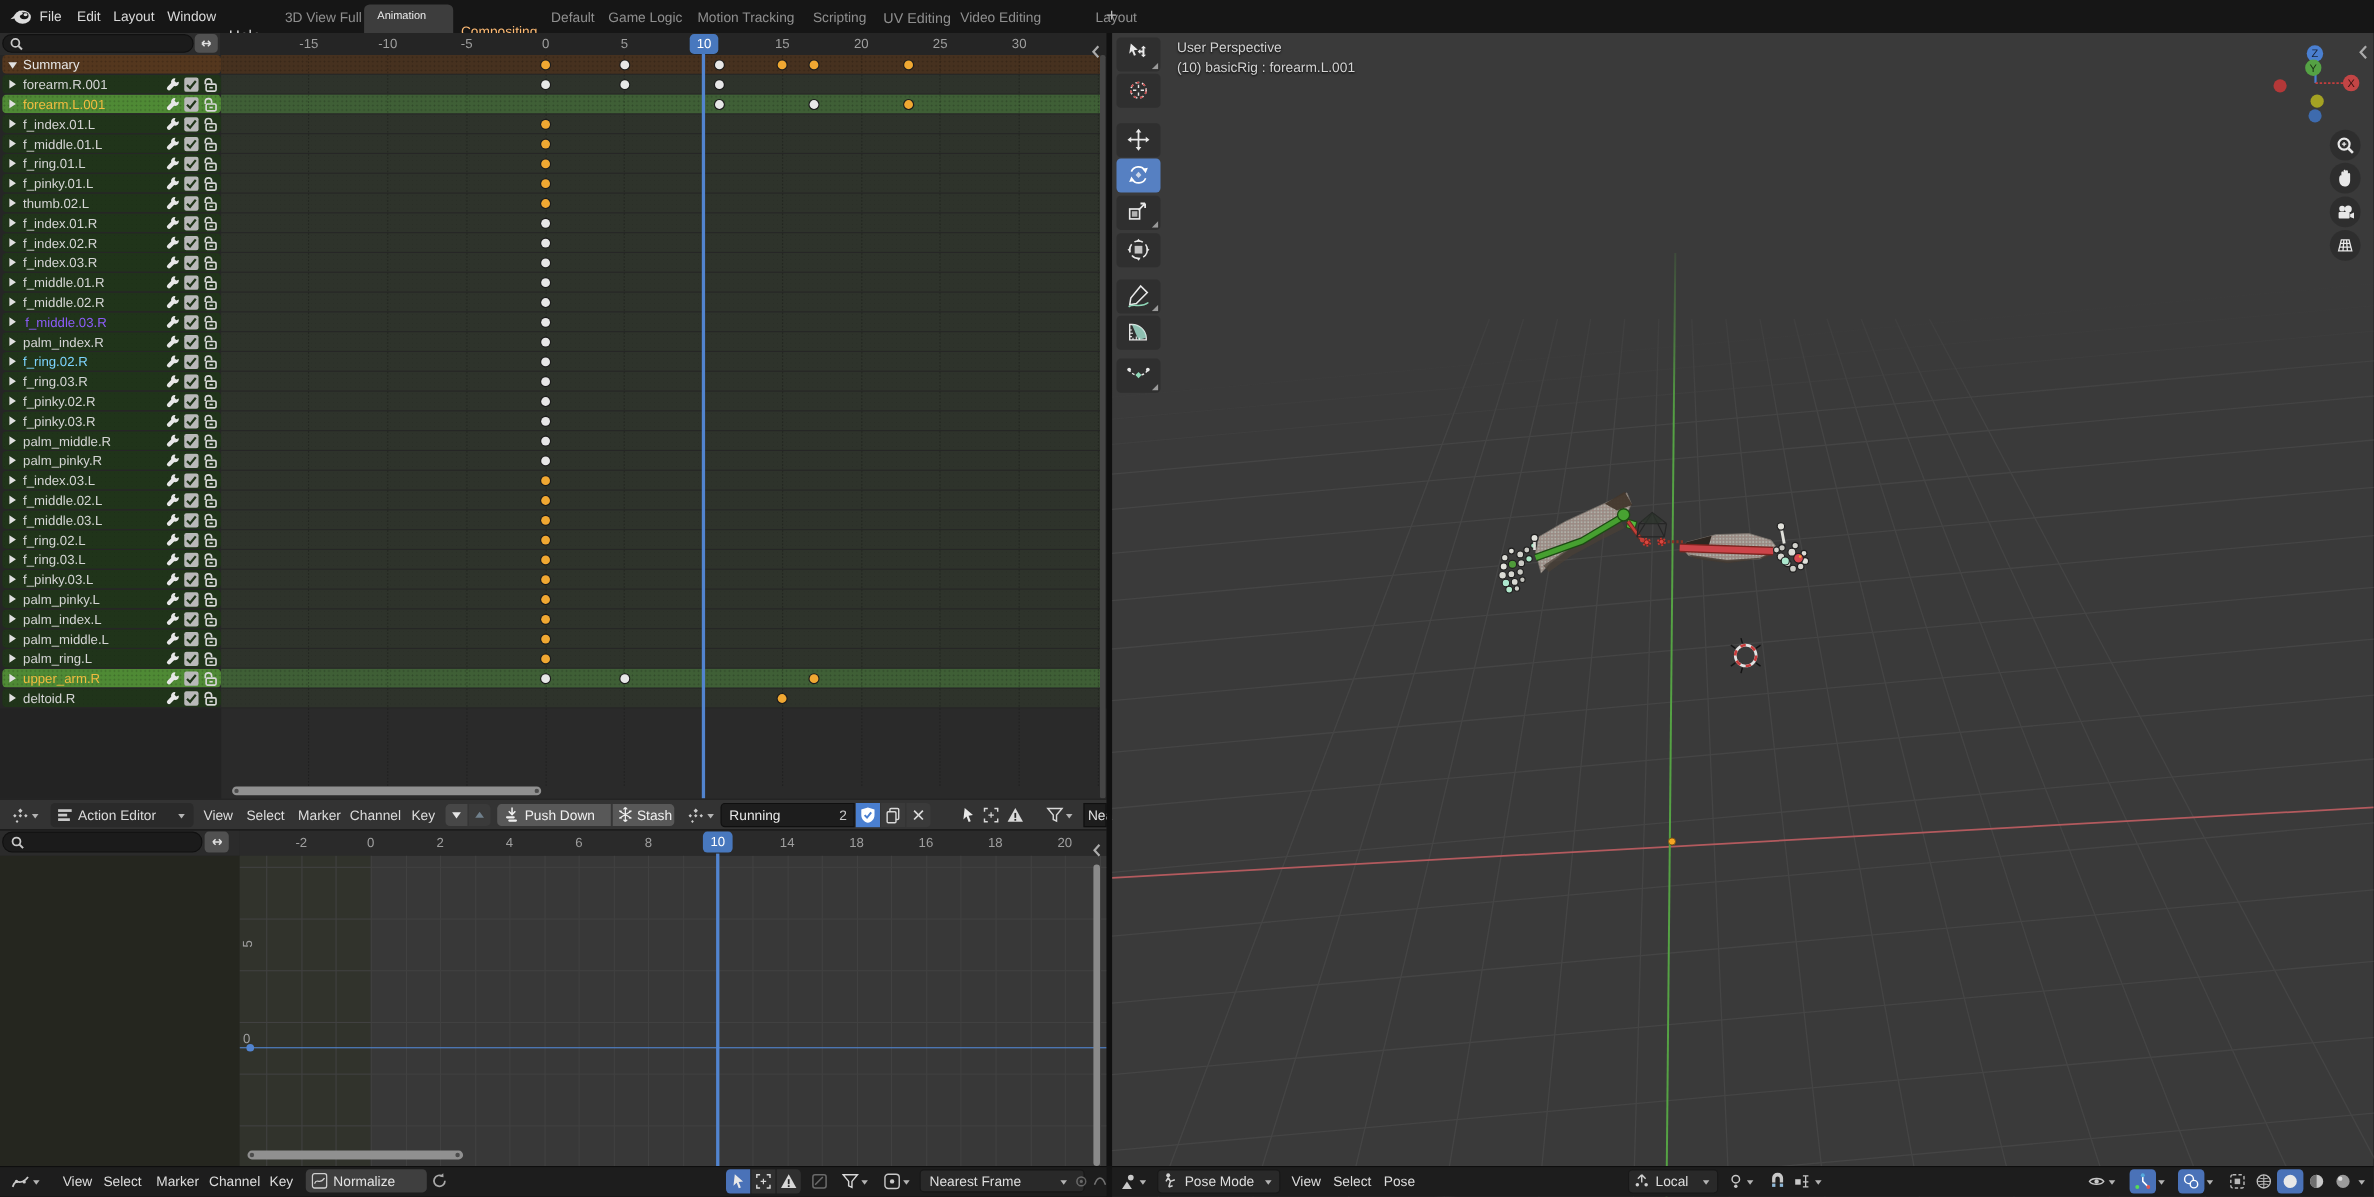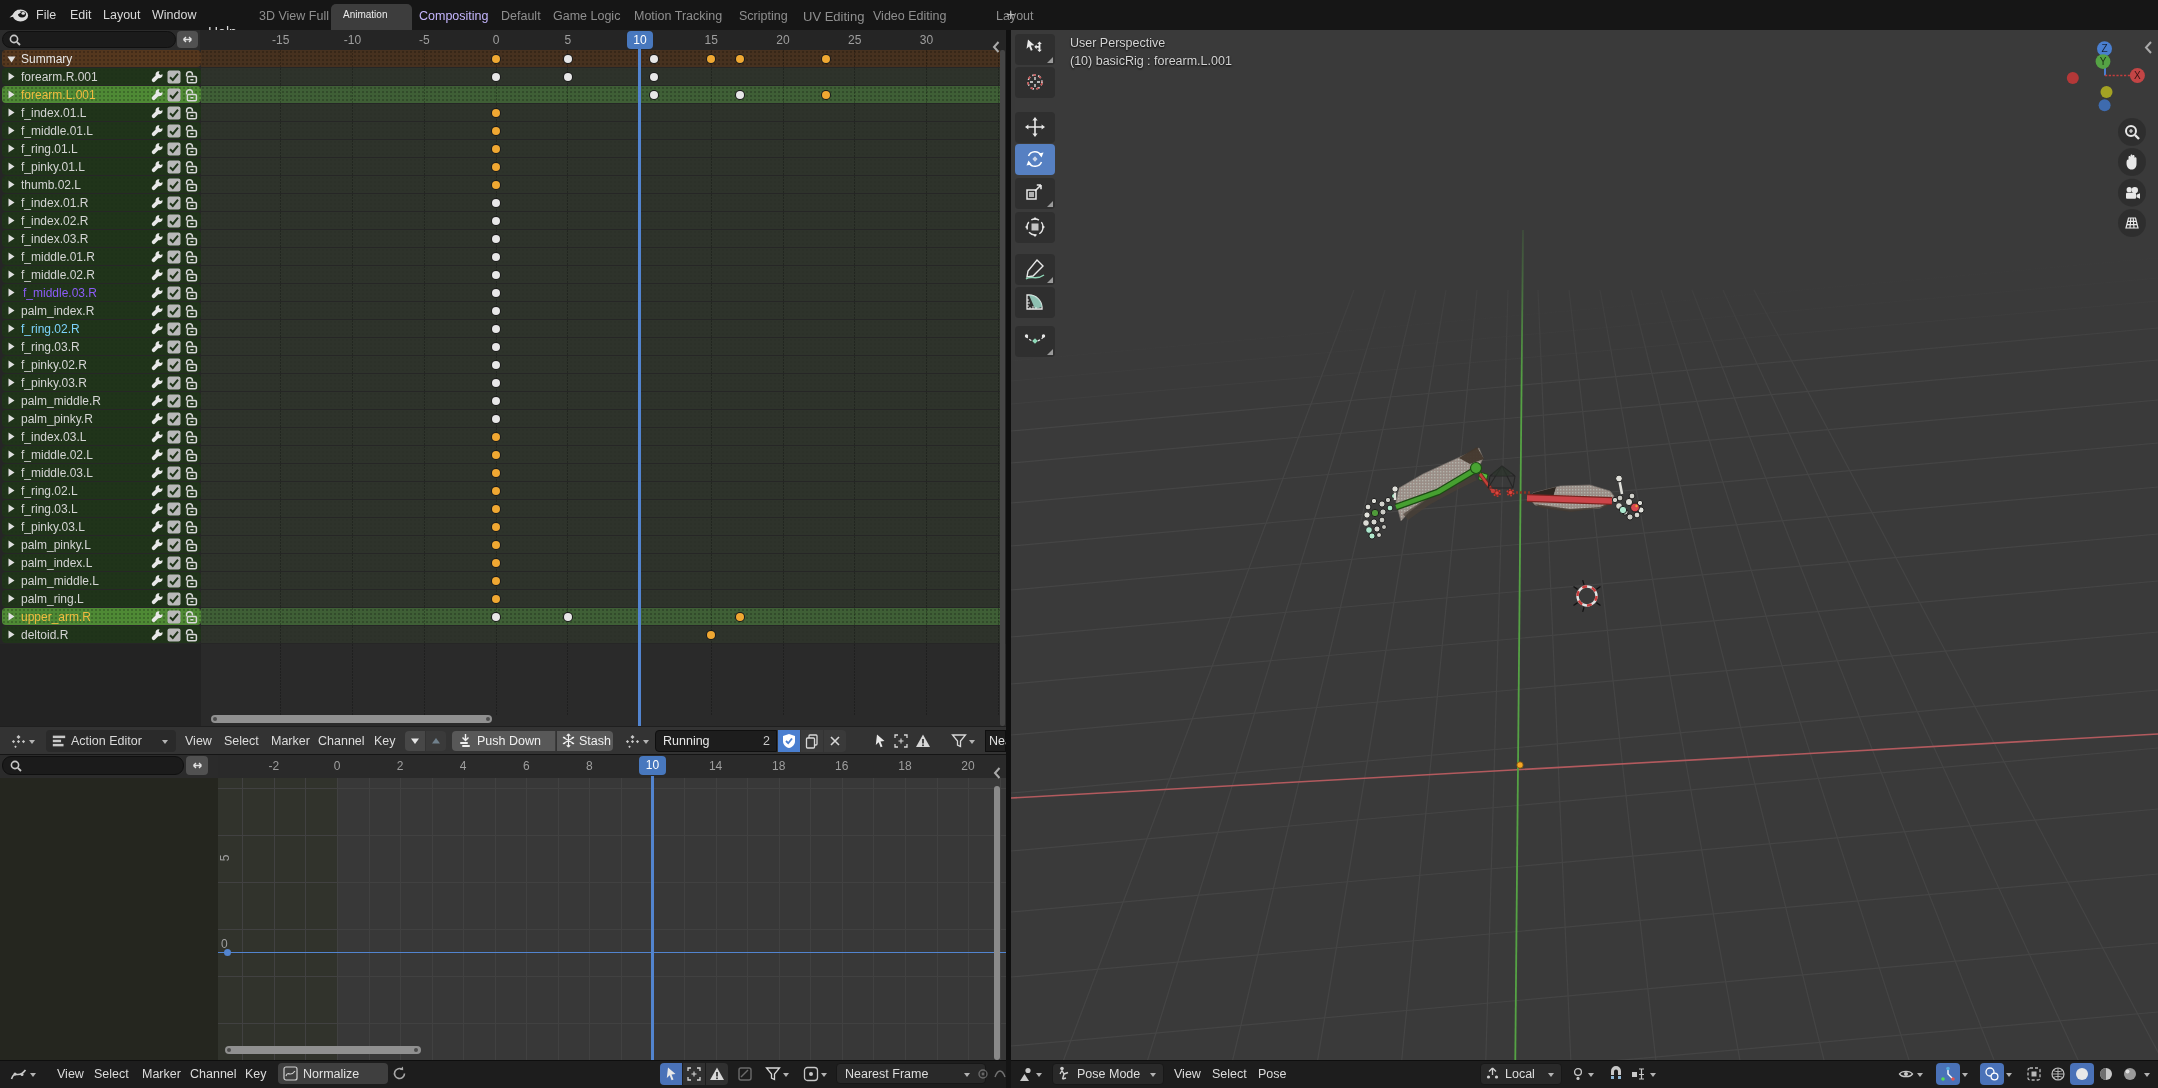--- a/index.html
+++ b/index.html
@@ -17,21 +17,21 @@
       <path d="M0.5 11.5 L9 3.5 L12 6.5 L5.5 10.5 Z" fill="#dcdcdc"></path>
     </svg>
 <div class="tx" style="left:36px;top:8px;font-size:12.5px;color:#d9d9d9">File</div>
 <div class="tx" style="left:70px;top:8px;font-size:12.5px;color:#d9d9d9">Edit</div>
 <div class="tx" style="left:103px;top:8px;font-size:12.5px;color:#d9d9d9">Layout</div>
 <div class="tx" style="left:152px;top:8px;font-size:12.5px;color:#d9d9d9">Window</div>
 <div class="tx" style="left:208px;top:24px;font-size:14px;color:#d9d9d9">Help</div>
 <div class="tx" style="left:259px;top:9px;font-size:12.5px;color:#8f8f8f">3D View Full</div>
 <div class="ab" style="left:331px;top:4px;width:81px;height:26px;background:#3d3d3d;border-radius:5px 5px 0 0"></div>
 <div class="tx" style="left:343px;top:9px;font-size:10px;color:#ececec">Animation</div>
-<div class="tx" style="left:419px;top:9px;font-size:12.5px;color:#c4b5fd">Compositing</div>
+<div class="tx" style="left:419px;top:22px;font-size:12.5px;color:#fdba74">Compositing</div>
 <div class="tx" style="left:501px;top:9px;font-size:12.5px;color:#8f8f8f">Default</div>
 <div class="tx" style="left:553px;top:9px;font-size:12.5px;color:#8f8f8f">Game Logic</div>
 <div class="tx" style="left:634px;top:9px;font-size:12.5px;color:#8f8f8f">Motion Tracking</div>
 <div class="tx" style="left:739px;top:9px;font-size:12.5px;color:#8f8f8f">Scripting</div>
 <div class="tx" style="left:803px;top:9px;font-size:13px;color:#8f8f8f">UV Editing</div>
 <div class="tx" style="left:873px;top:9px;font-size:12.5px;color:#8f8f8f">Video Editing</div>
 <div class="tx" style="left:996px;top:9px;font-size:12.5px;color:#8f8f8f">Layout</div>
 <div class="tx" style="left:1006px;top:6px;font-size:16px;color:#b9b9b9">+</div>
 </div>
 <div class="ab" style="left:0;top:30px;width:1006px;height:724px;background:#262626">

